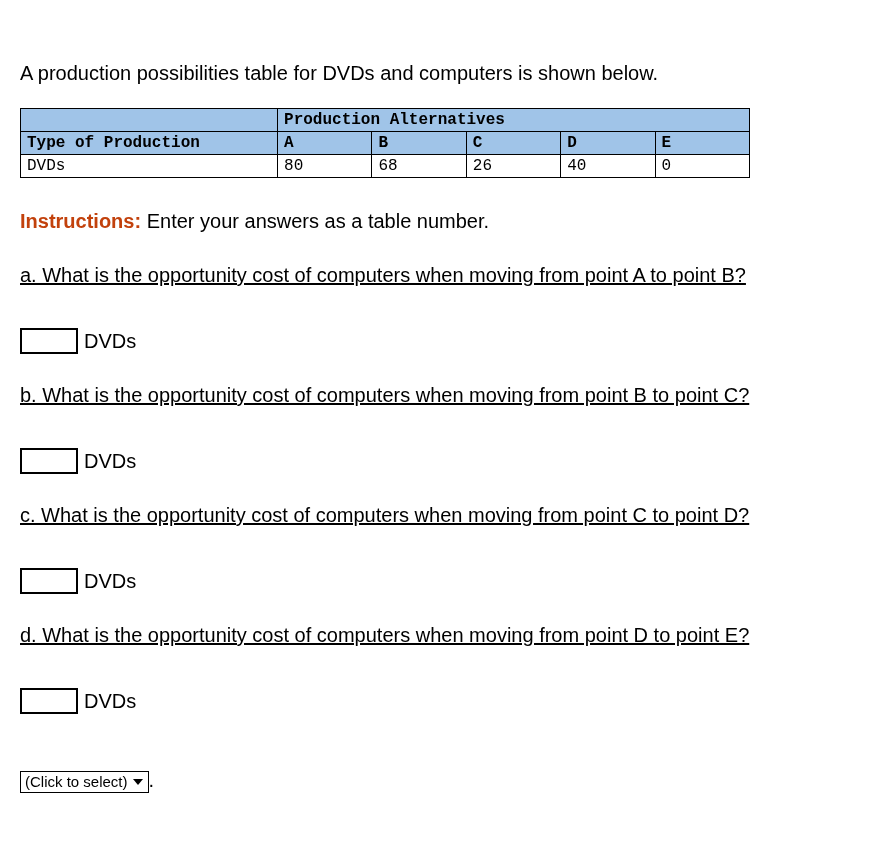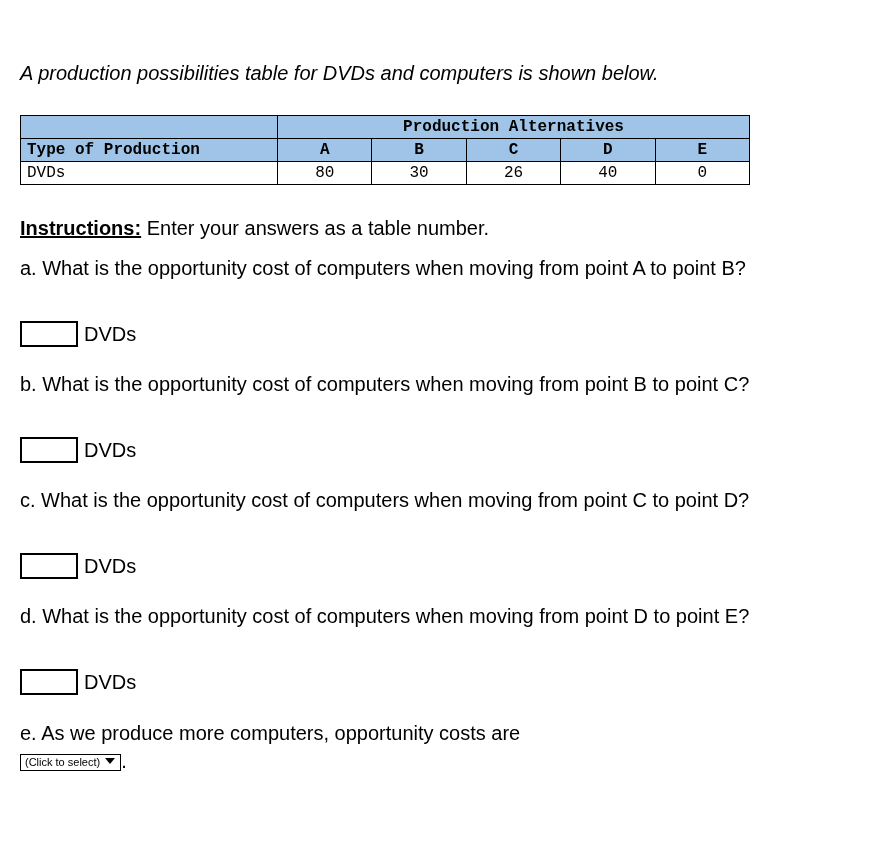--- a/index.html
+++ b/index.html
@@ -6,52 +6,52 @@
     body {
       font-family: Arial, Helvetica, sans-serif;
       font-size: 20px;
       color: #000;
       background: #fff;
       margin: 0;
       padding: 20px 20px 20px 20px;
       width: 882px;
     }
     .intro {
-      margin: 40px 0 29px 0;
+      margin: 40px 0 22px 0;
       line-height: 1.3;
-      font-style: italic;
     }
     table.prod-table {
       border-collapse: collapse;
       width: 730px;
     }
     table.prod-table th, table.prod-table td {
       border: 1px solid #000;
       font-family: "Courier New", Courier, monospace;
       font-size: 16px;
       padding: 1px 6px;
       line-height: 1.25;
     }
     table.prod-table .blue-row th,
     table.prod-table .blue-row td {
       background: #a0c4e8;
       font-weight: bold;
     }
-    table.prod-table .center { text-align: center; }
+    table.prod-table .center { text-align: left; }
     table.prod-table .left { text-align: left; }
     .rowlabel { font-weight: normal; }
     .rowlabel.bold { font-weight: bold; margin-left: 7px; }
     .instructions {
       margin: 30px 0 14px 0;
       line-height: 1.3;
     }
-    .instructions .label { color: #000000; font-weight: bold; text-decoration: underline; }
+    .instructions .label { color: #c2410c; font-weight: bold; }
     .qrow {
-      margin: 14px 0 40px 0;
+      margin: 28px 0 40px 0;
       line-height: 1.3;
+      text-decoration: underline;
     }
     .ans-row {
       display: flex;
       align-items: center;
       gap: 6px;
       margin: 0 0 24px 0;
     }
     .ans-input {
       width: 58px;
       height: 26px;
@@ -65,21 +65,21 @@
       font-size: 20px;
     }
     .last-block {
       margin-top: 14px;
     }
     .select-box {
       display: inline-flex;
       align-items: center;
       border: 1px solid #000;
       background: #fff;
-      font-size: 11px;
+      font-size: 15px;
       padding: 1px 4px;
       line-height: 1.2;
       cursor: pointer;
       vertical-align: middle;
     }
     .select-box .chev {
       margin-left: 4px;
       font-weight: bold;
     }
     .e-line { line-height: 1.4; }
@@ -101,21 +101,21 @@
     <td class="left col-type rowlabel bold">Type of Production</td>
     <td class="center col-alt">A</td>
     <td class="center col-alt">B</td>
     <td class="center col-alt">C</td>
     <td class="center col-alt">D</td>
     <td class="center col-alt">E</td>
   </tr>
   <tr>
     <td class="left rowlabel">DVDs</td>
     <td class="center">80</td>
-    <td class="center">30</td>
+    <td class="center">68</td>
     <td class="center">26</td>
     <td class="center">40</td>
     <td class="center">0</td>
   </tr>
 </tbody>
   </table>
 
 <div class="instructions">
   <span class="label">Instructions:</span>
   <span>Enter your answers as a table number.</span>
@@ -139,21 +139,21 @@
   <span class="ans-label">DVDs</span>
 </div>
 
 <div class="qrow">d. What is the opportunity cost of computers when moving from point D to point E?</div>
 <div class="ans-row">
   <input class="ans-input" type="text" style="">
   <span class="ans-label">DVDs</span>
 </div>
 
 <div class="last-block e-line">
-  <span>e. As we produce more computers, opportunity costs are</span><br>
+  <br>
   <span class="select-box">
     <span>(Click to select)</span>
     <span class="chev">
       <svg width="12" height="10" viewBox="0 0 12 10">
           <path d="M1 2 L6 8 L11 2 Z" fill="#000"></path>
         </svg>
     </span>
   </span><span>.</span>
 </div>
 

